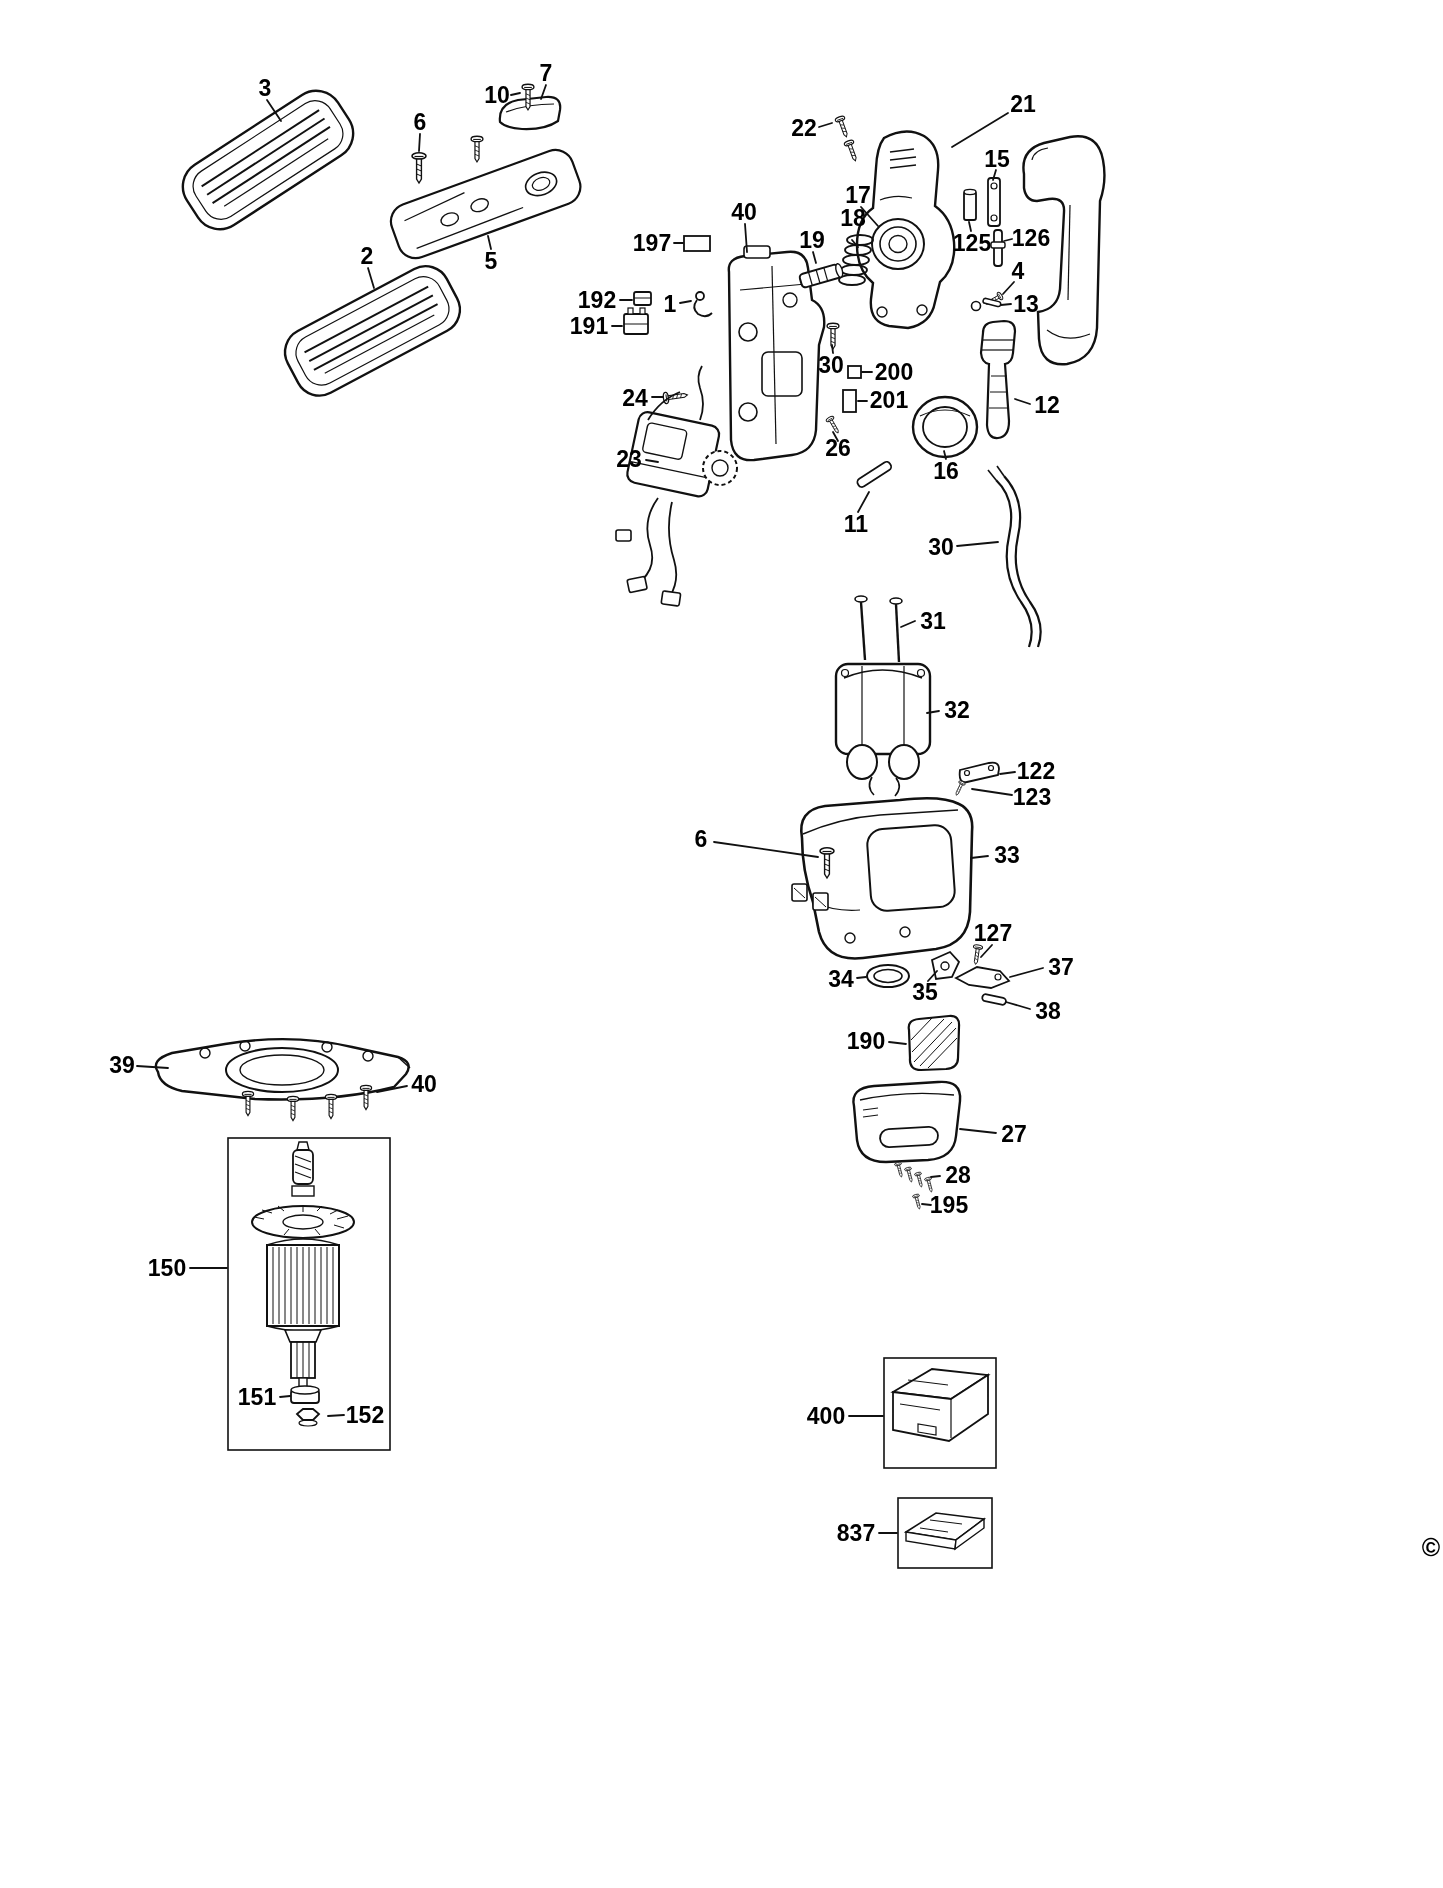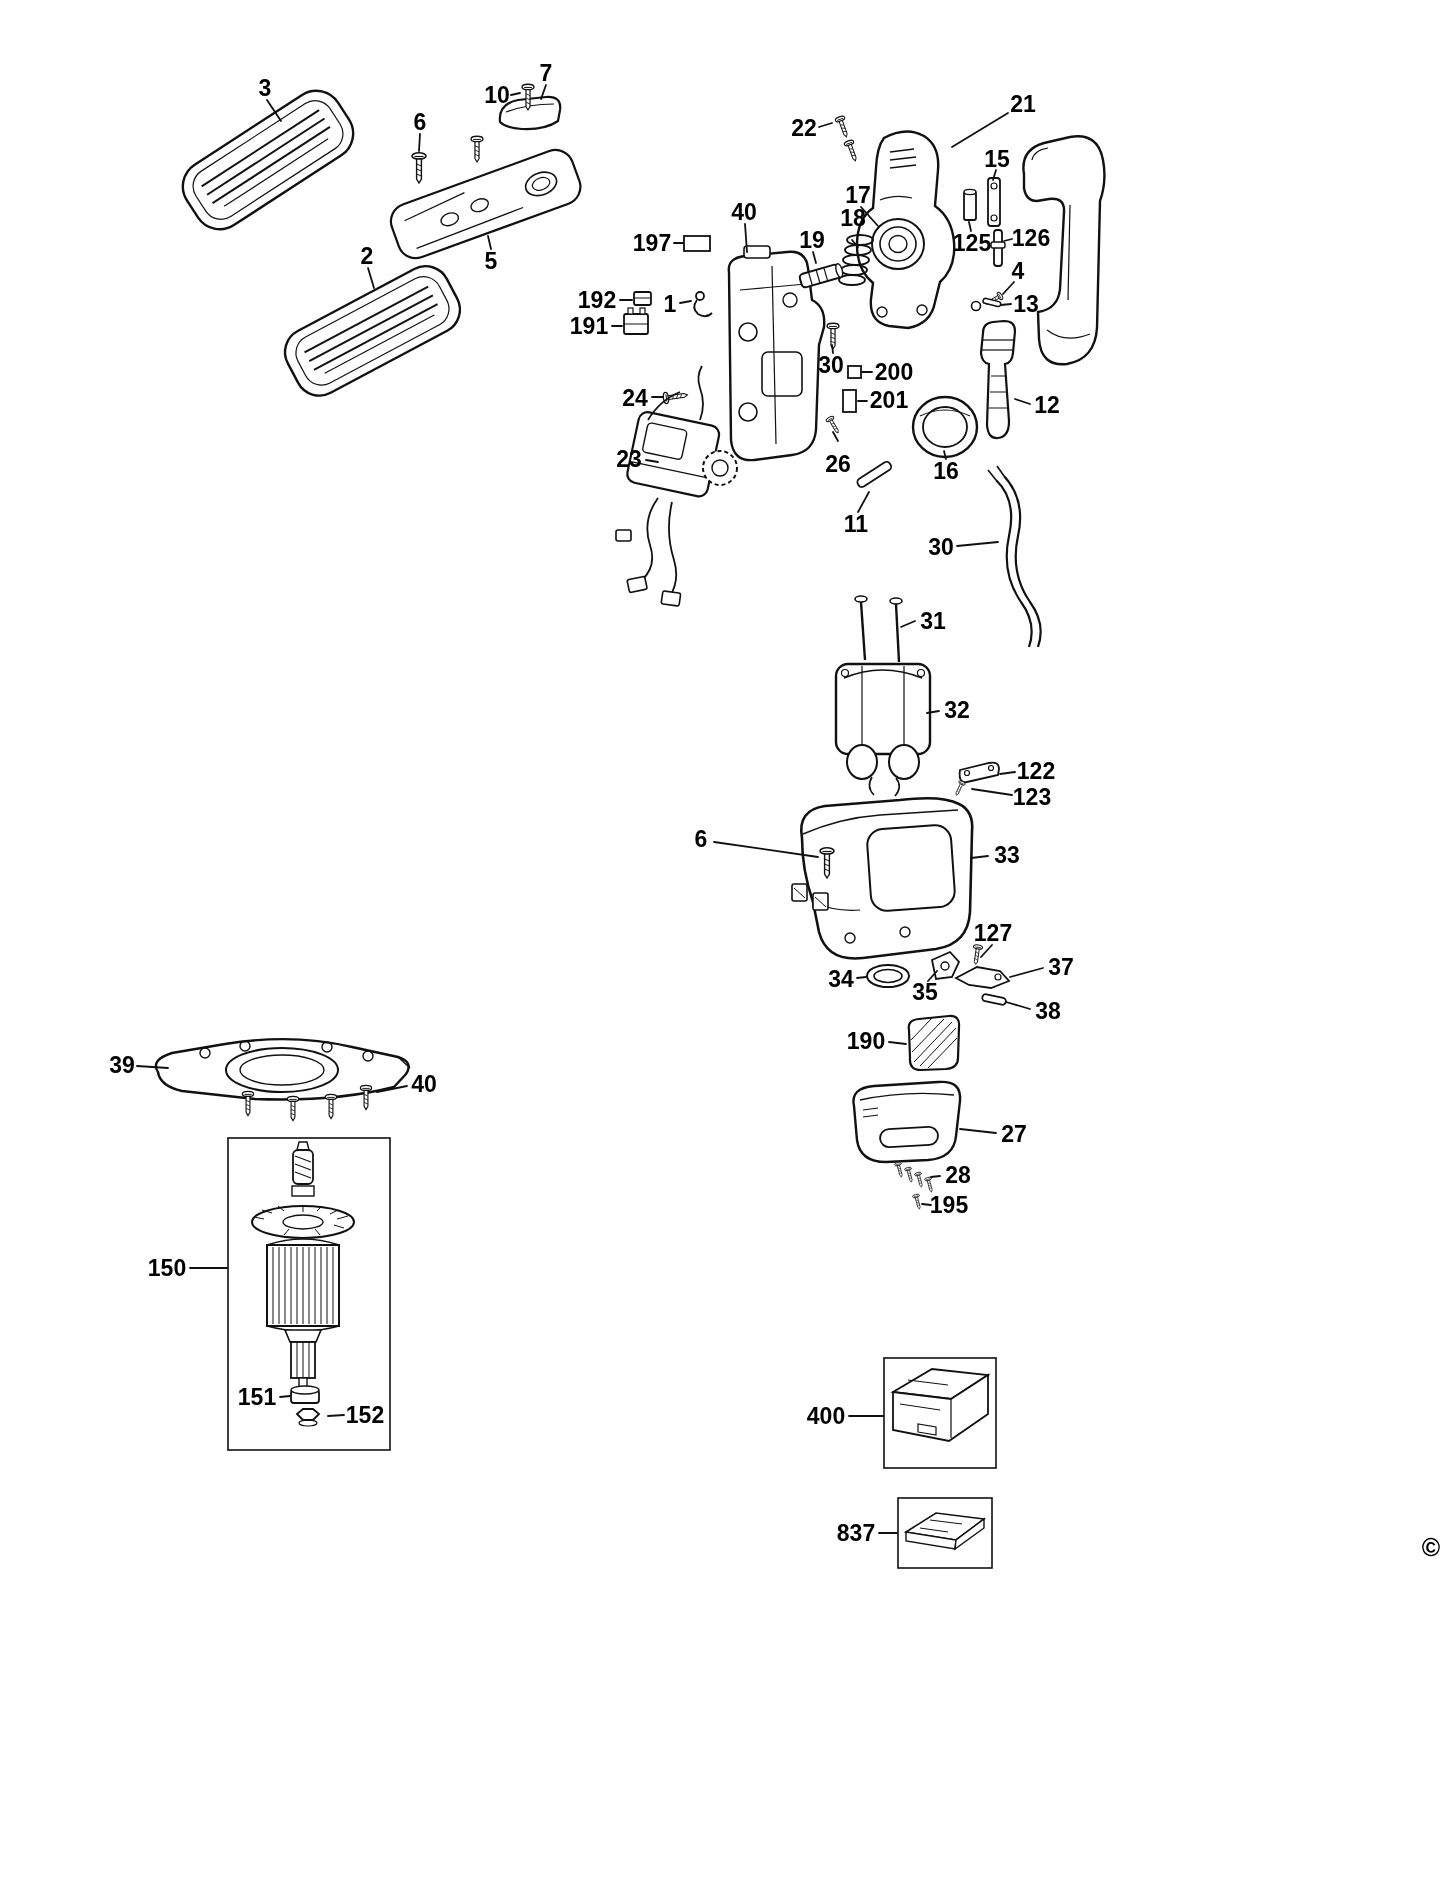--- a/index.html
+++ b/index.html
@@ -446,21 +446,21 @@
 <div class="label" style="left:1018px;top:271px">4</div>
 <div class="label" style="left:597px;top:300px">192</div>
 <div class="label" style="left:670px;top:304px">1</div>
 <div class="label" style="left:1026px;top:304px">13</div>
 <div class="label" style="left:589px;top:326px">191</div>
 <div class="label" style="left:831px;top:365px">30</div>
 <div class="label" style="left:894px;top:372px">200</div>
 <div class="label" style="left:635px;top:398px">24</div>
 <div class="label" style="left:889px;top:400px">201</div>
 <div class="label" style="left:1047px;top:405px">12</div>
-<div class="label" style="left:838px;top:464px">26</div>
+<div class="label" style="left:838px;top:448px">26</div>
 <div class="label" style="left:946px;top:471px">16</div>
 <div class="label" style="left:629px;top:459px">23</div>
 <div class="label" style="left:856px;top:524px">11</div>
 <div class="label" style="left:941px;top:547px">30</div>
 <div class="label" style="left:933px;top:621px">31</div>
 <div class="label" style="left:957px;top:710px">32</div>
 <div class="label" style="left:1036px;top:771px">122</div>
 <div class="label" style="left:1032px;top:797px">123</div>
 <div class="label" style="left:701px;top:839px">6</div>
 <div class="label" style="left:1007px;top:855px">33</div>

